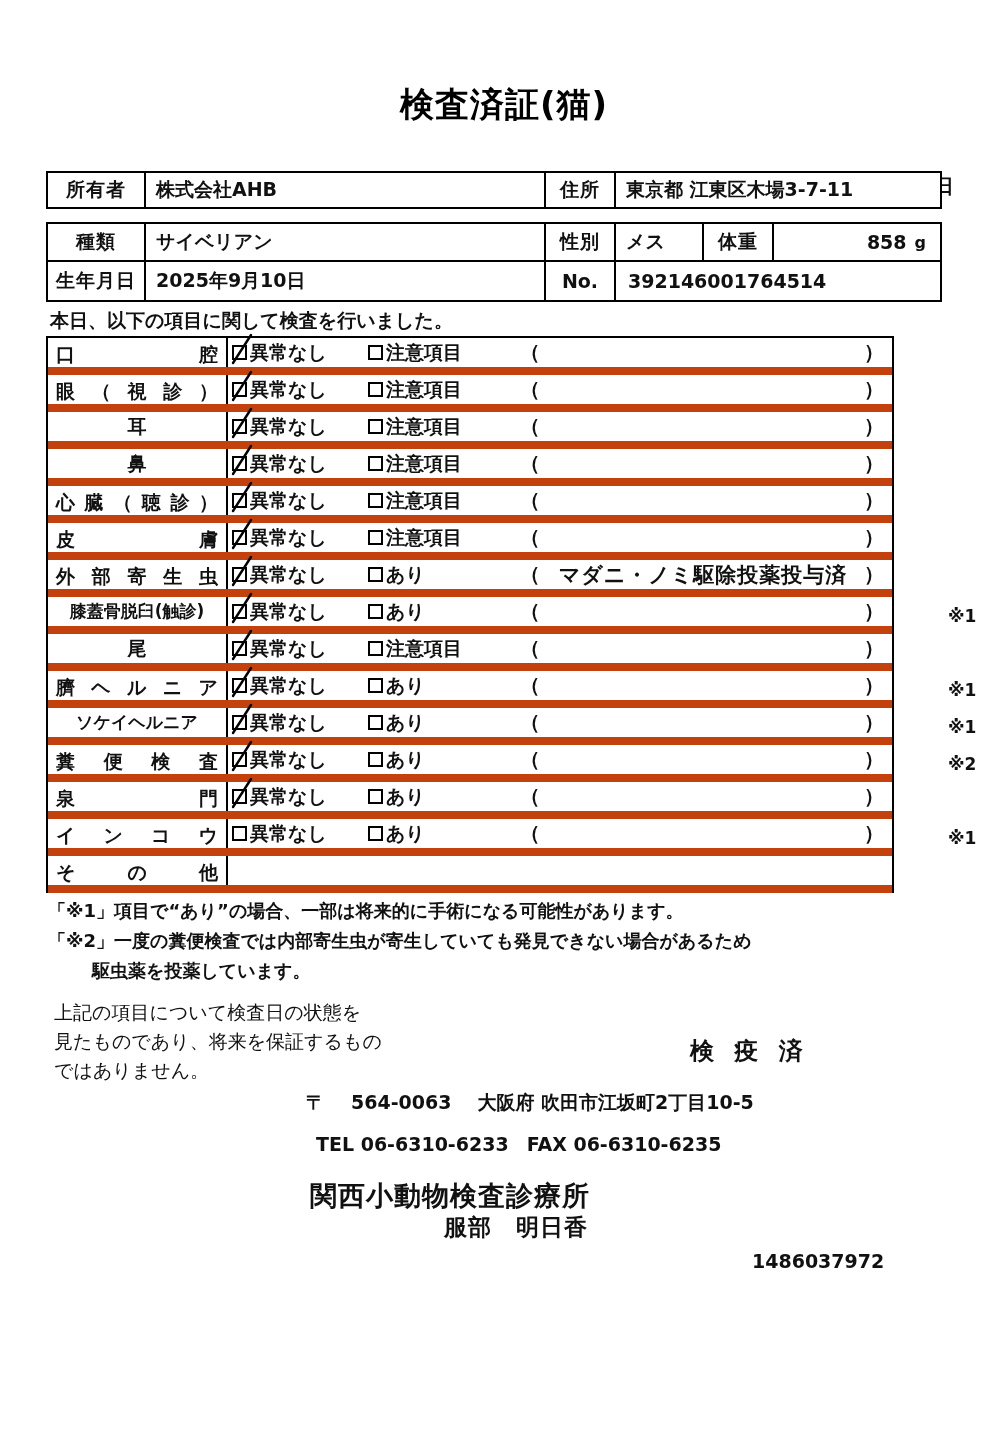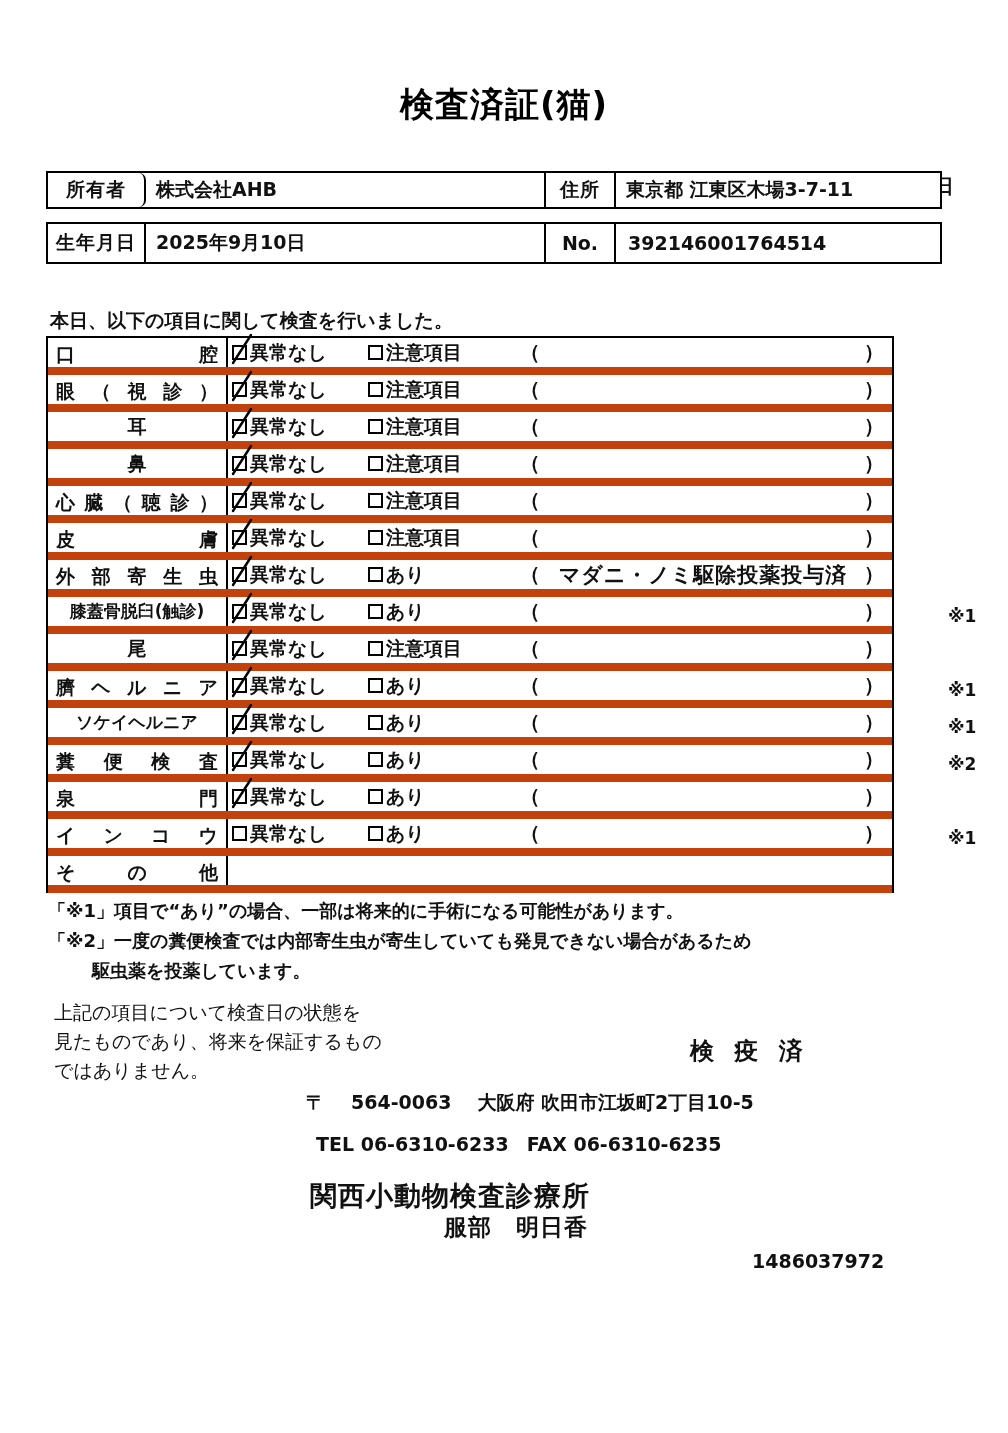--- a/index.html
+++ b/index.html
@@ -70,21 +70,20 @@
     box-sizing: border-box;
     font-size: 19px;
     font-weight: 700;
     height: 100%;
   }
   .c-owner-lbl {
     width: 98px;
     justify-content: center;
     border-right: 2px solid #000;
     letter-spacing: 1px;
-    border-radius: 7px;
   }
   .c-owner-val {
     width: 400px;
     padding-left: 10px;
     border-right: 2px solid #000;
   }
   .c-addr-lbl {
     width: 70px;
     justify-content: center;
     border-right: 2px solid #000;
@@ -390,20 +389,31 @@
   </div>
 
   <div class="owner-table">
     <div class="cell c-owner-lbl">所有者</div>
     <div class="cell c-owner-val">株式会社AHB</div>
     <div class="cell c-addr-lbl">住所</div>
     <div class="cell c-addr-val">東京都 江東区木場3-7-11</div>
   </div>
 
   <div class="pet-table">
+    <div class="pet-row first">
+      <div class="cell c-breed-lbl">種類</div>
+      <div class="cell c-breed-val">サイベリアン</div>
+      <div class="cell c-sex-lbl">性別</div>
+      <div class="cell c-sex-val">メス</div>
+      <div class="cell c-wt-lbl">体重</div>
+      <div class="cell c-wt-val">
+        <span>858</span>
+        <span class="unit">g</span>
+      </div>
+    </div>
     <div class="pet-row">
       <div class="cell c-dob-lbl">生年月日</div>
       <div class="cell c-dob-val">2025年9月10日</div>
       <div class="cell c-no-lbl">No.</div>
       <div class="cell c-no-val">392146001764514</div>
     </div>
   </div>
 
   <div class="intro-line">本日、以下の項目に関して検査を行いました。</div>
 

